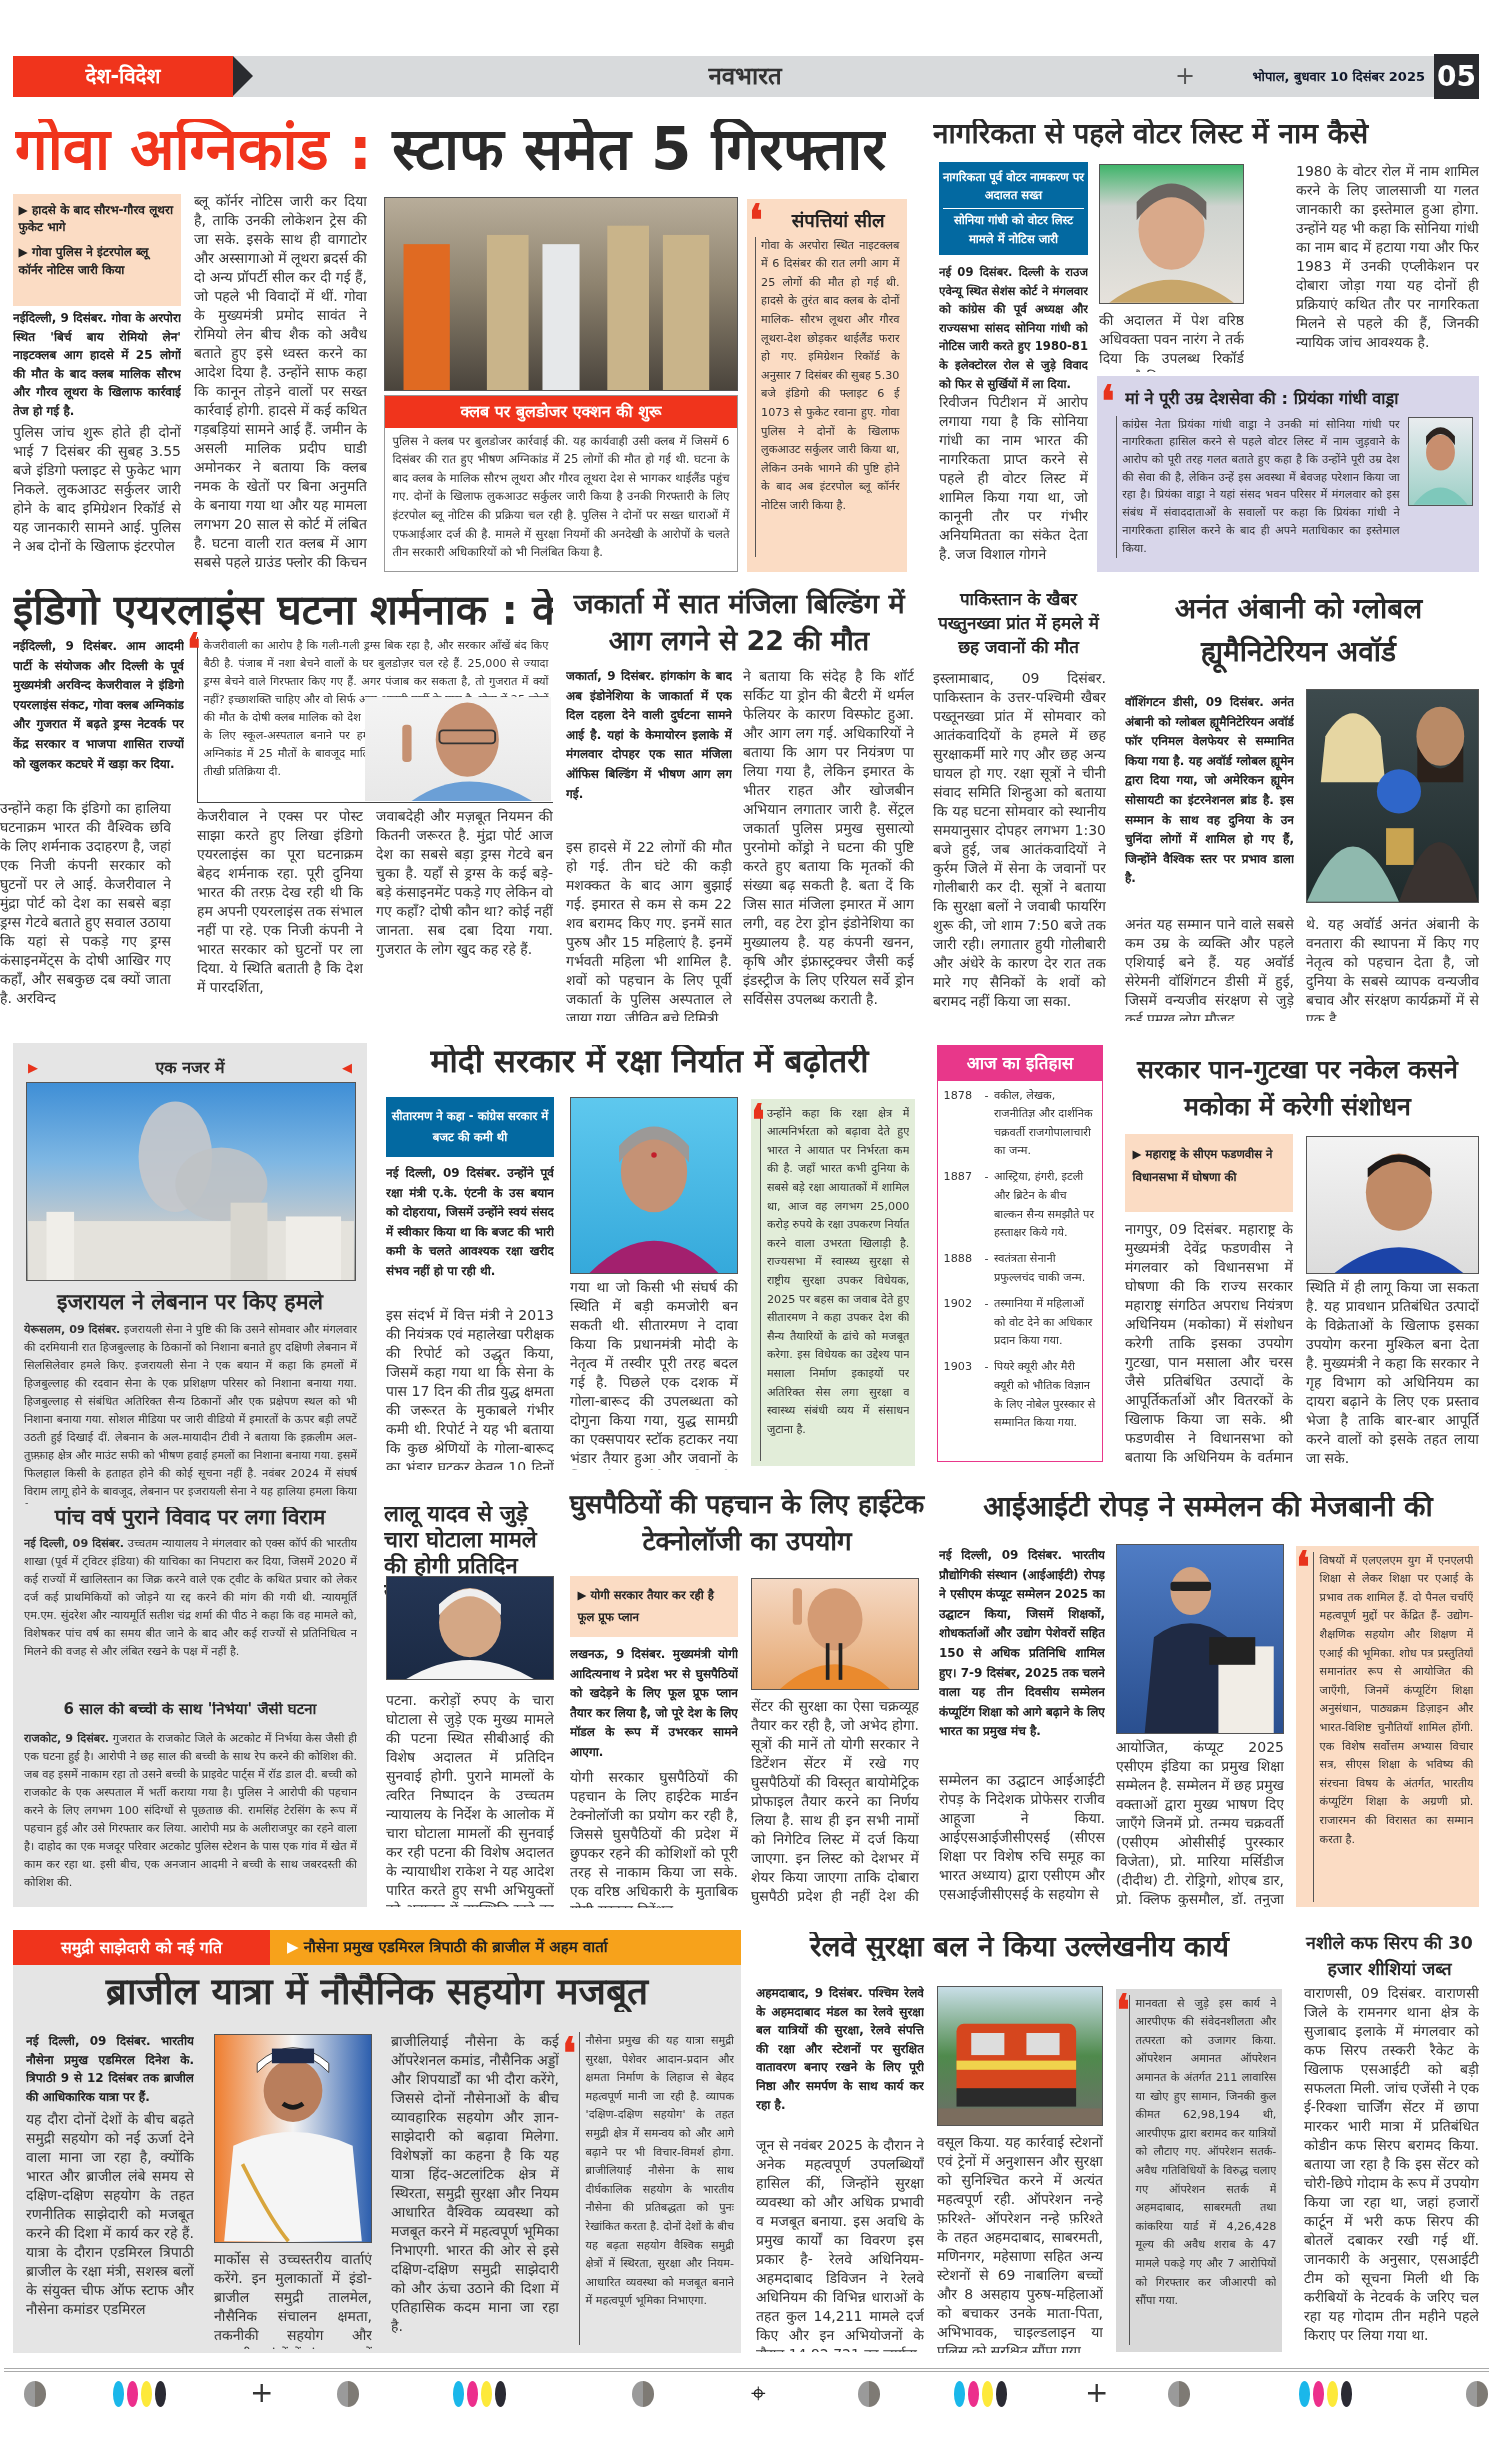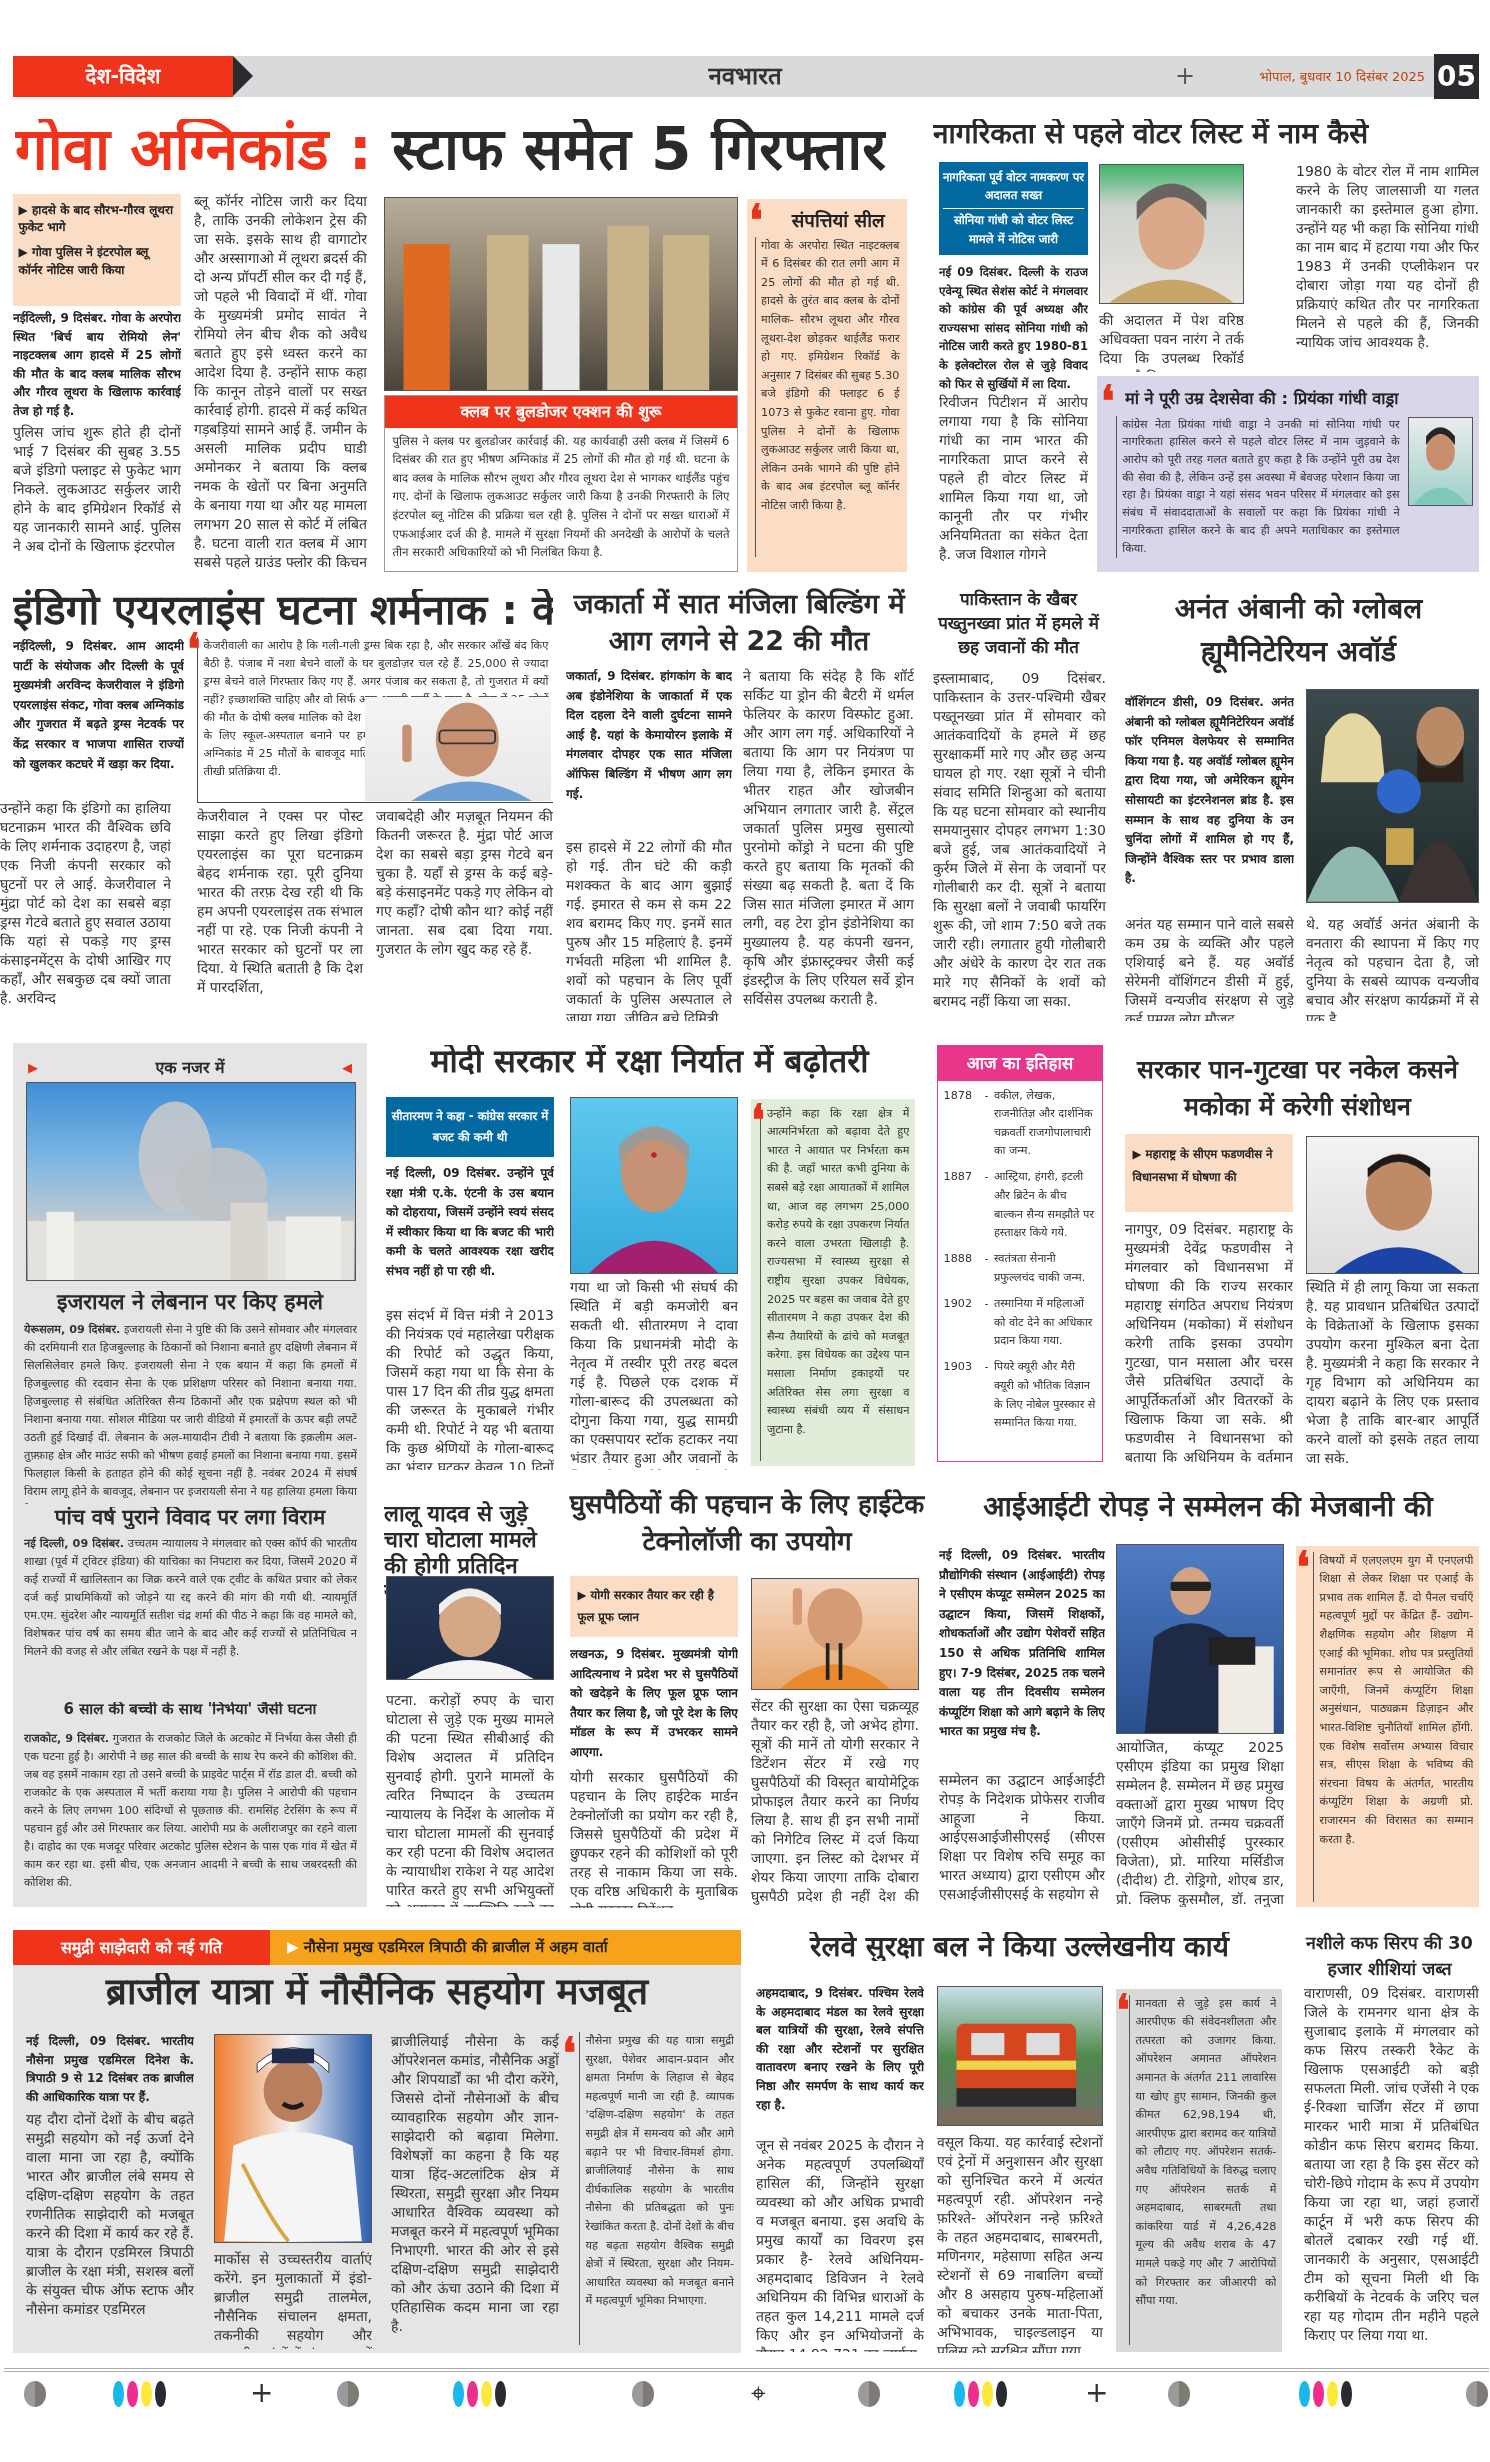--- a/index.html
+++ b/index.html
@@ -17,21 +17,21 @@
 .reg{position:absolute;width:18.6px;height:26px;border-radius:50%}
 </style>
 </head>
 <body>
 
 <div class="abs" style="left:13px;top:56px;width:1466px;height:41px;background:#d8dadc"></div>
 <div class="abs" style="left:13px;top:56px;width:220px;height:41px;background:#f0341c;color:#fff;font-weight:bold;font-size:20.5px;line-height:41px;text-align:center">देश-विदेश</div>
 <div class="abs" style="left:233px;top:56px;width:0;height:0;border-top:20.5px solid transparent;border-bottom:20.5px solid transparent;border-left:20.5px solid #2a2b2f"></div>
 <div class="abs" style="left:652px;top:56px;width:186px;height:41px;text-align:center;font-weight:bold;font-size:24px;line-height:41px;color:#333">नवभारत</div>
 <div class="abs" style="left:1175px;top:63px;font-size:24px;color:#555;line-height:26px">+</div>
-<div class="abs" style="left:1211px;top:56px;width:214px;height:50px;font-size:13px;font-weight:normal;line-height:41px;color:#c2410c;text-align:right">भोपाल, बुधवार 10 दिसंबर 2025</div>
+<div class="abs" style="left:1211px;top:56px;width:214px;height:50px;font-size:13px;font-weight:bold;line-height:41px;color:#0f172a;text-align:right">भोपाल, बुधवार 10 दिसंबर 2025</div>
 <div class="abs" style="left:1434px;top:54px;width:45px;height:45px;background:#2a2b2f;color:#fff;font-weight:bold;font-size:28px;line-height:45px;text-align:center">05</div>
 
 <div class="abs hl" style="left:15px;top:119px;font-size:58px;color:#2a2a2a">
   <span style="color:#f0341c">गोवा अग्निकांड</span>
   <span style="color:#f0341c">:</span>
   <span>स्टाफ समेत 5 गिरफ्तार</span>
 </div>
 <div class="abs peach" style="left:13px;top:194px;width:168px;height:112px;padding:7.5px 5.6px">
   <div style="font-weight:bold;font-size:12px;line-height:17.7px;margin-bottom:7.5px"><span>▶ </span><span>हादसे के बाद सौरभ-गौरव लूथरा फुकेट भागे</span></div>
   <div style="font-weight:bold;font-size:12px;line-height:17.7px"><span>▶ </span><span>गोवा पुलिस ने इंटरपोल ब्लू कॉर्नर नोटिस जारी किया</span></div>

